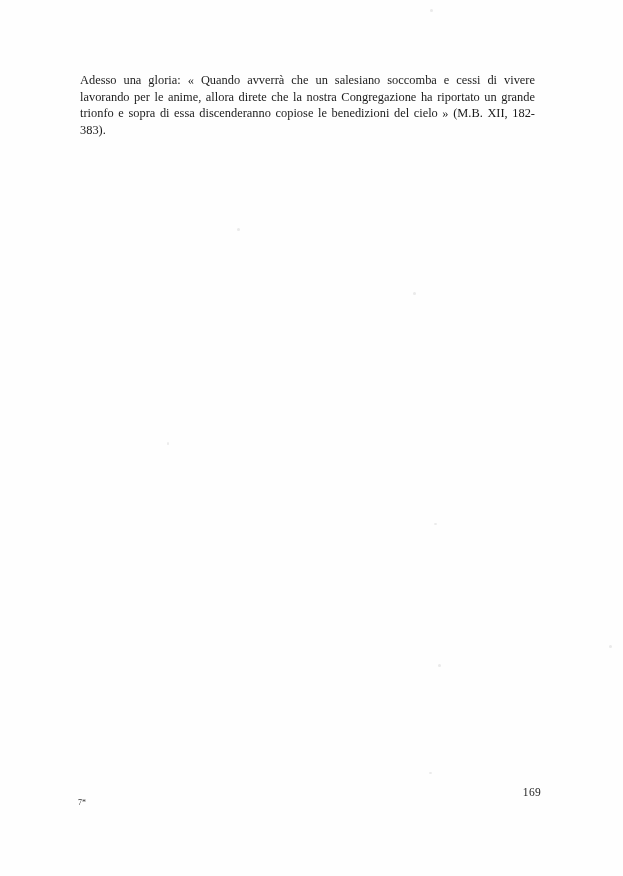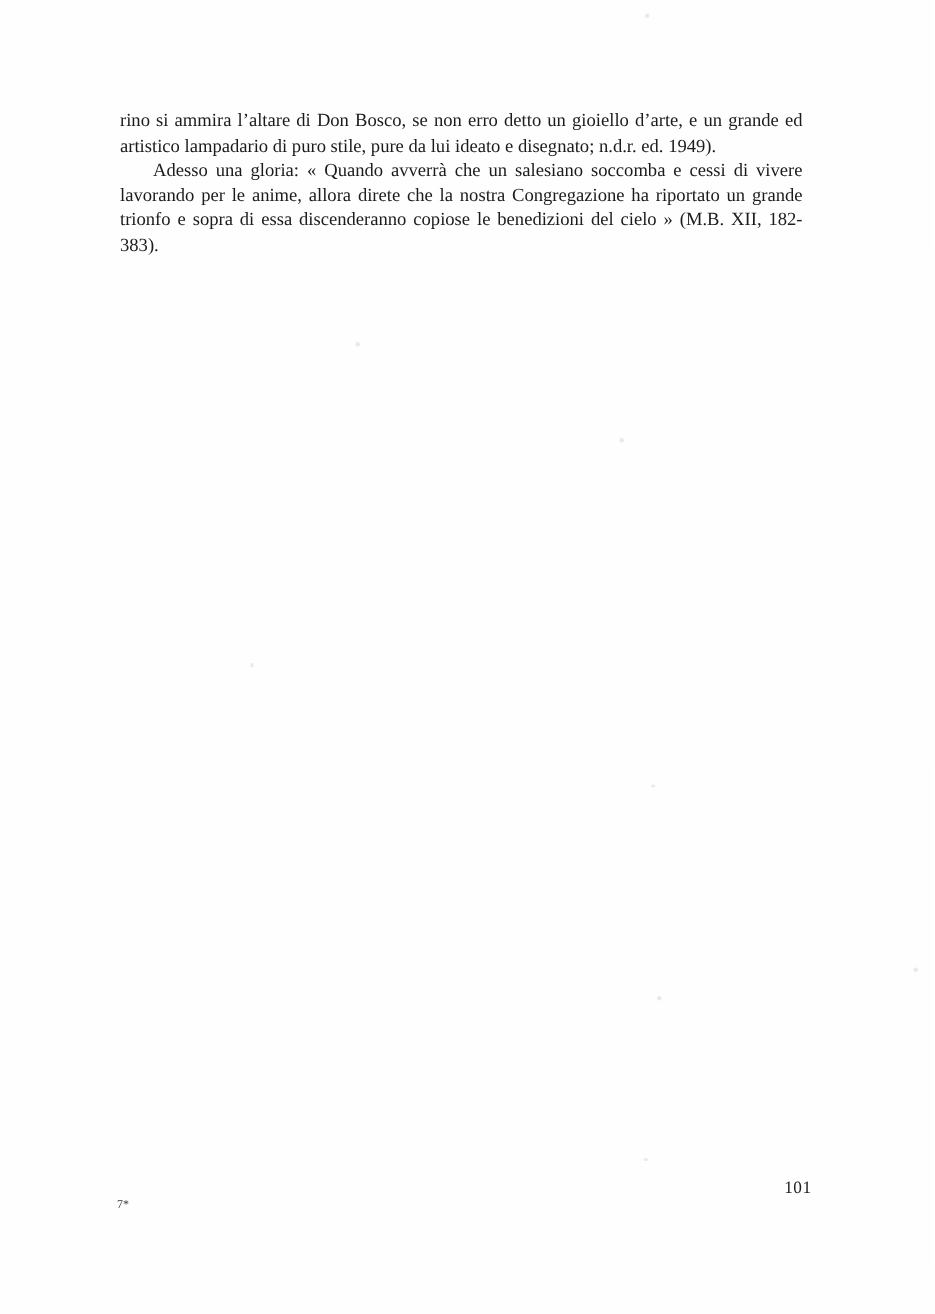--- a/index.html
+++ b/index.html
@@ -72,20 +72,19 @@
   <div class="speck" style="left:237px; top:228px; width:3px; height:3px;"></div>
   <div class="speck" style="left:413px; top:292px; width:3px; height:3px;"></div>
   <div class="speck" style="left:167px; top:442px; width:2px; height:3px;"></div>
   <div class="speck" style="left:434px; top:523px; width:3px; height:2px;"></div>
   <div class="speck" style="left:438px; top:664px; width:3px; height:3px;"></div>
   <div class="speck" style="left:609px; top:645px; width:3px; height:3px;"></div>
   <div class="speck" style="left:429px; top:772px; width:3px; height:2px;"></div>
   <div class="speck" style="left:430px; top:9px; width:3px; height:3px;"></div>
 
   <div class="text-block">
-    <p class="para">rino si ammira l’altare di Don Bosco, se non erro detto un gioiello d’arte, e un grande ed artistico lampadario di puro stile, pure da lui ideato e disegnato; n.d.r. ed. 1949).</p>
     <p class="para">Adesso una gloria: « Quando avverrà che un salesiano soccomba e cessi di vivere lavorando per le anime, allora direte che la nostra Congregazione ha riportato un grande trionfo e sopra di essa discenderanno copiose le benedizioni del cielo » (M.B. XII, 182-383).</p>
   </div>
 
-  <div class="footer-page-number">101</div>
+  <div class="footer-page-number">169</div>
   <div class="signature-mark">7*</div>
 
 </div>
 
 </body></html>

